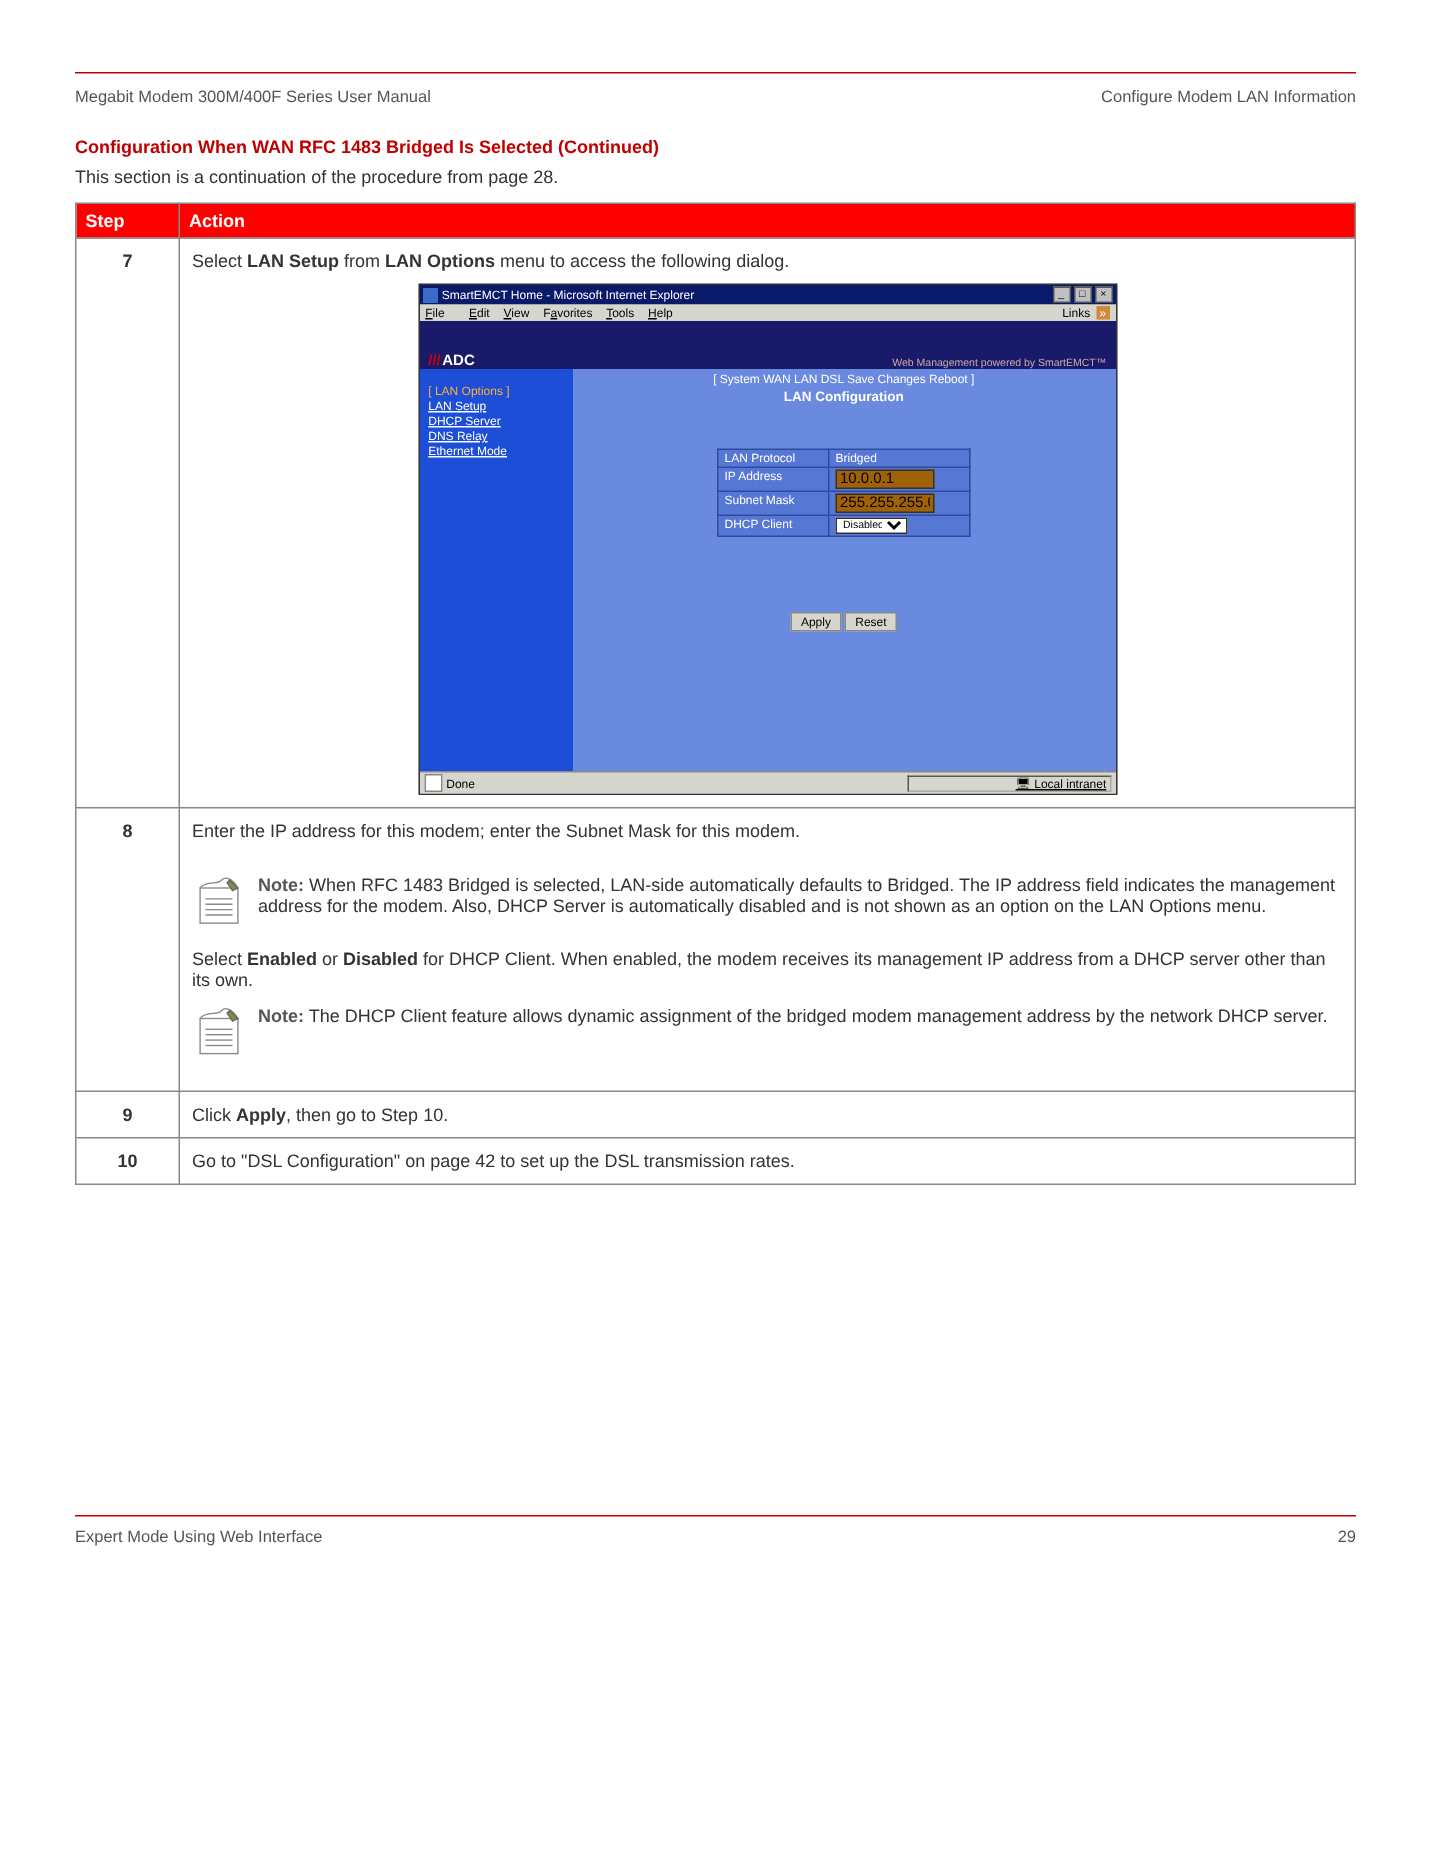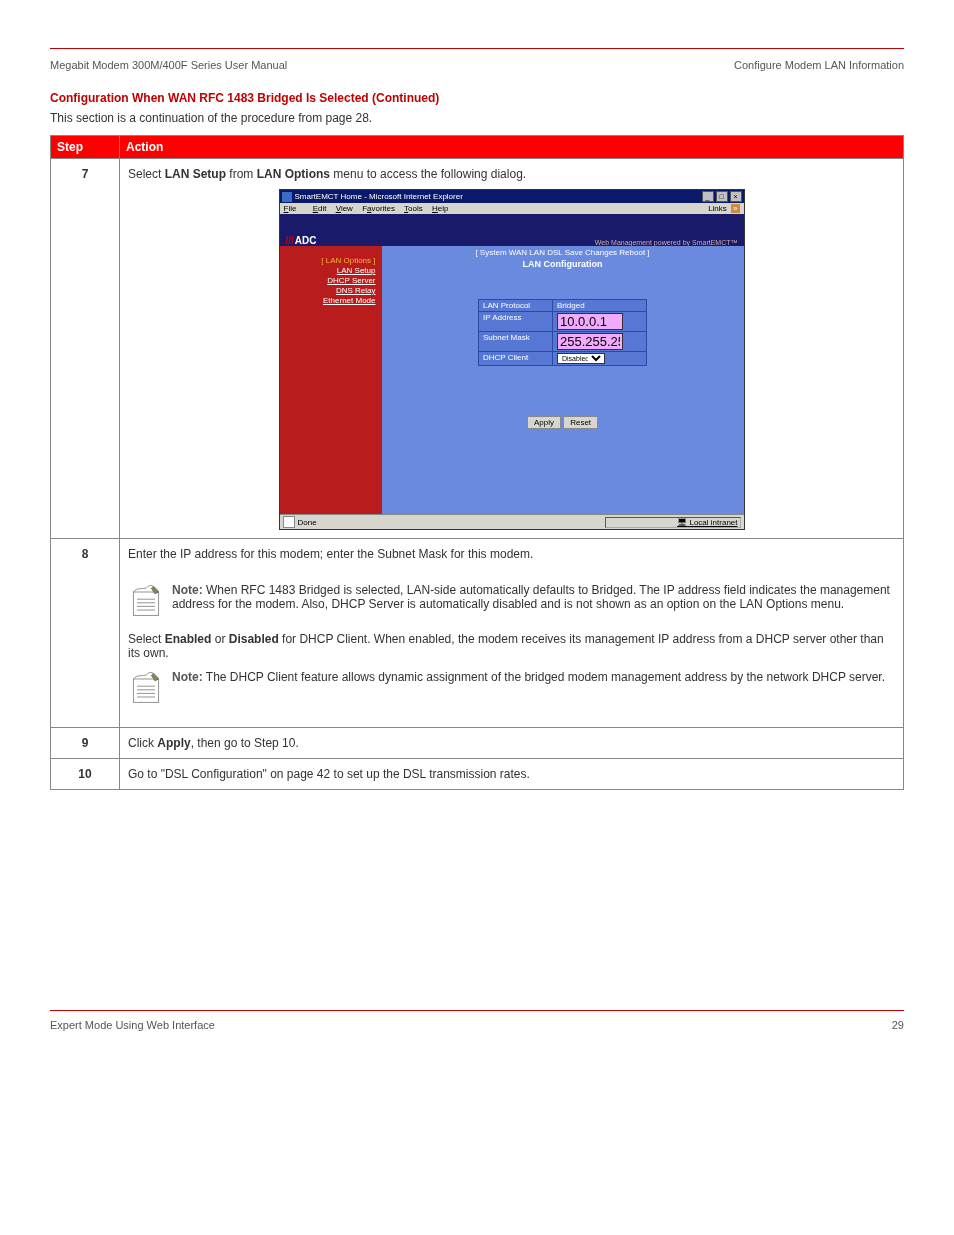--- a/index.html
+++ b/index.html
@@ -87,31 +87,31 @@
   .menuitems span { margin-right: 7px; color:#000; font-size:8px; }
   .menuitems span u { text-decoration: underline; }
   .linksbox { font-size:8px; color:#000; }
   .linksbox .go { background:#d08a3a; color:#fff; padding:0 2px; margin-left:2px; }
   .appbody { display:flex; background:#6a8ae0; color:#fff; min-height:300px; position:relative; flex-direction:column; }
   .brandbar { height:32px; background:#1a1a6a; display:flex; justify-content:space-between; align-items:flex-end; padding: 0 6px; }
   .adc { color:#fff; font-weight:bold; font-size:10px; }
   .adc::before { content:"///"; color:#c00; font-weight:bold; margin-right:1px; }
   .poweredby { font-size:7px; color:#caa; }
   .maincontent { flex:1; display:flex; background:#6a8ae0; }
-  .sidebar { width: 90px; background:#b91c1c; padding:4px 6px;text-align:right; }
+  .sidebar { width: 90px; background:#1d4ed8; padding:4px 6px; }
   .sidehead { color:#f9b233; font-size:8px; margin-top:6px; }
   .sidelink { color:#fff; text-decoration:underline; font-size:8px; display:block; margin-top:1px; cursor:pointer; }
   .mainpanel { flex:1; padding: 0 4px; }
   .topnav { text-align:center; font-size:8px; color:#fff; margin-top:2px; }
   .pagetitle { text-align:center; color:#fff; font-weight:bold; font-size:9px; margin-top:2px; margin-bottom:30px; }
   .formtable { margin: 0 auto; border-collapse:collapse; }
   .formtable td { border:1px solid #2d4aa0; padding:1px 4px; color:#fff; font-size:8px; }
   .formtable td.label { width:65px; background:#5678d4; }
   .formtable td.val { width:85px; background:#5678d4; }
-  .forminput { width:60px; font-size:13px; border:1px solid #333; background:#f0abfc; color:#000; padding:0 2px; }
+  .forminput { width:60px; font-size:10px; border:1px solid #333; background:#a16207; color:#000; padding:0 2px; }
   .formselect { width:48px; font-size:7px; border:1px solid #333; background:#fff; color:#000; }
   .btnrow { text-align:center; margin-top:50px; }
   .appbtn { font-size:8px; background:#d6d6ce; color:#000; border:1px solid #888; padding:1px 6px; cursor:pointer; }
   .statusbar { background:#d6d6ce; border-top:1px solid #888; display:flex; justify-content:space-between; align-items:center; padding:1px 3px; font-size:8px; color:#000; }
   .statusleft { display:flex; align-items:center; gap:3px; }
   .statusright { display:flex; align-items:center; gap:3px;text-decoration:underline; }
   .zone { width:130px; border:1px inset #aaa; padding:0 2px; text-align:right; }
   .note-row { display:flex; align-items:flex-start; gap:8px; margin-bottom:10px; }
   .note-icon {
     width: 36px;

